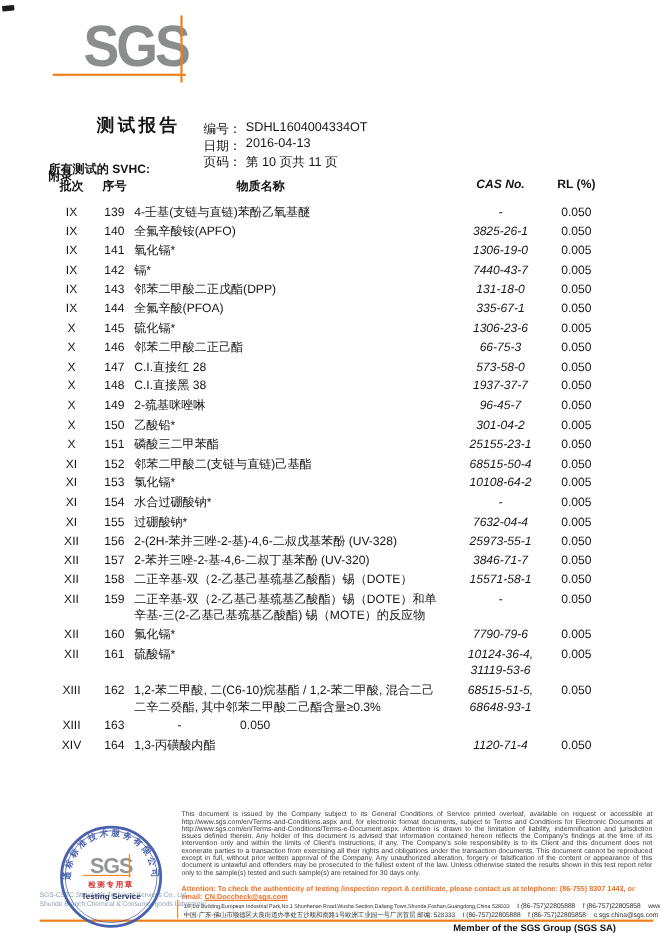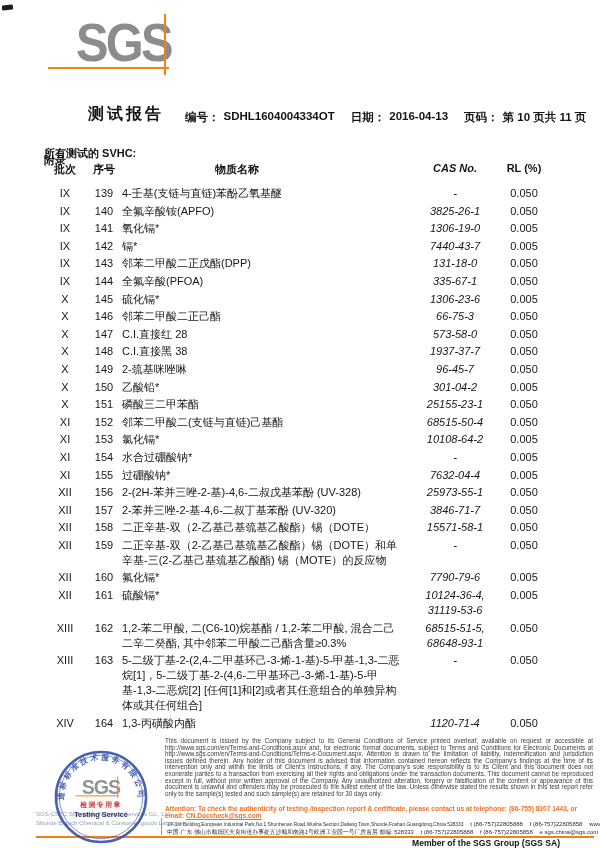--- a/index.html
+++ b/index.html
@@ -15,21 +15,21 @@
     font-family:"Liberation Sans","DejaVu Sans",sans-serif;color:#141414;
   }
   
   .artifact{position:absolute;left:2px;top:5px;width:11px;height:5px;background:#1c1c1c;border-radius:1px;transform:rotate(-6deg);}
   
   .logo-text{position:absolute;left:76px;top:16px;font-size:53px;font-weight:bold;color:var(--gray-logo);letter-spacing:-3px;transform:scaleX(.92);transform-origin:left top;line-height:1;}
   .logo-vline{position:absolute;left:164px;top:14px;width:2px;height:61px;background:var(--orange);}
   .logo-hline{position:absolute;left:48px;top:67px;width:121px;height:2px;background:var(--orange);}
   
   .title{position:absolute;left:88px;top:104px;font-size:16px;font-weight:bold;letter-spacing:3px;}
-  .meta{position:absolute;left:185px;top:110px;display:flex;gap:16px;font-size:11.5px;font-weight:bold;white-space:nowrap;}
+  .meta{position:absolute;left:185px;top:110px;display:flex;font-size:11.5px;font-weight:normal;white-space:nowrap;flex-direction:column;}
   .meta .grp{display:flex;gap:4px;}
   .appendix{position:absolute;left:44px;top:131px;font-size:11px;font-weight:bold;margin-top:22px;}
   .svhc{position:absolute;left:44px;top:146px;font-size:11px;font-weight:bold;}
   
   .thead{position:absolute;left:44px;top:162px;width:512px;display:flex;font-size:11px;font-weight:bold;}
   .tbody{position:absolute;left:44px;top:186px;width:512px;}
   .trow{display:flex;align-items:flex-start;line-height:15px;margin-bottom:2.6px;font-size:11px;color:#161616;}
   .c-batch{width:42px;text-align:center;flex:none;}
   .c-no{width:36px;text-align:center;flex:none;}
   .c-name{width:292px;padding-right:10px;box-sizing:border-box;flex:none;}
@@ -288,21 +288,20 @@
     <span class="c-batch">XIII</span>
     <span class="c-no">162</span>
     <span class="c-name">1,2-苯二甲酸, 二(C6-10)烷基酯 / 1,2-苯二甲酸, 混合二己二辛二癸酯, 其中邻苯二甲酸二己酯含量≥0.3%</span>
     <span class="c-cas">68515-51-5, 68648-93-1</span>
     <span class="c-rl">0.050</span>
   </div>
 
   <div class="trow">
     <span class="c-batch">XIII</span>
     <span class="c-no">163</span>
-    <span class="c-name">5-二级丁基-2-(2,4-二甲基环己-3-烯-1-基)-5-甲基-1,3-二恶烷[1]，5-二级丁基-2-(4,6-二甲基环己-3-烯-1-基)-5-甲基-1,3-二恶烷[2] [任何[1]和[2]或者其任意组合的单独异构体或其任何组合]</span>
     <span class="c-cas">-</span>
     <span class="c-rl">0.050</span>
   </div>
 
   <div class="trow">
     <span class="c-batch">XIV</span>
     <span class="c-no">164</span>
     <span class="c-name">1,3-丙磺酸内酯</span>
     <span class="c-cas">1120-71-4</span>
     <span class="c-rl">0.050</span>

